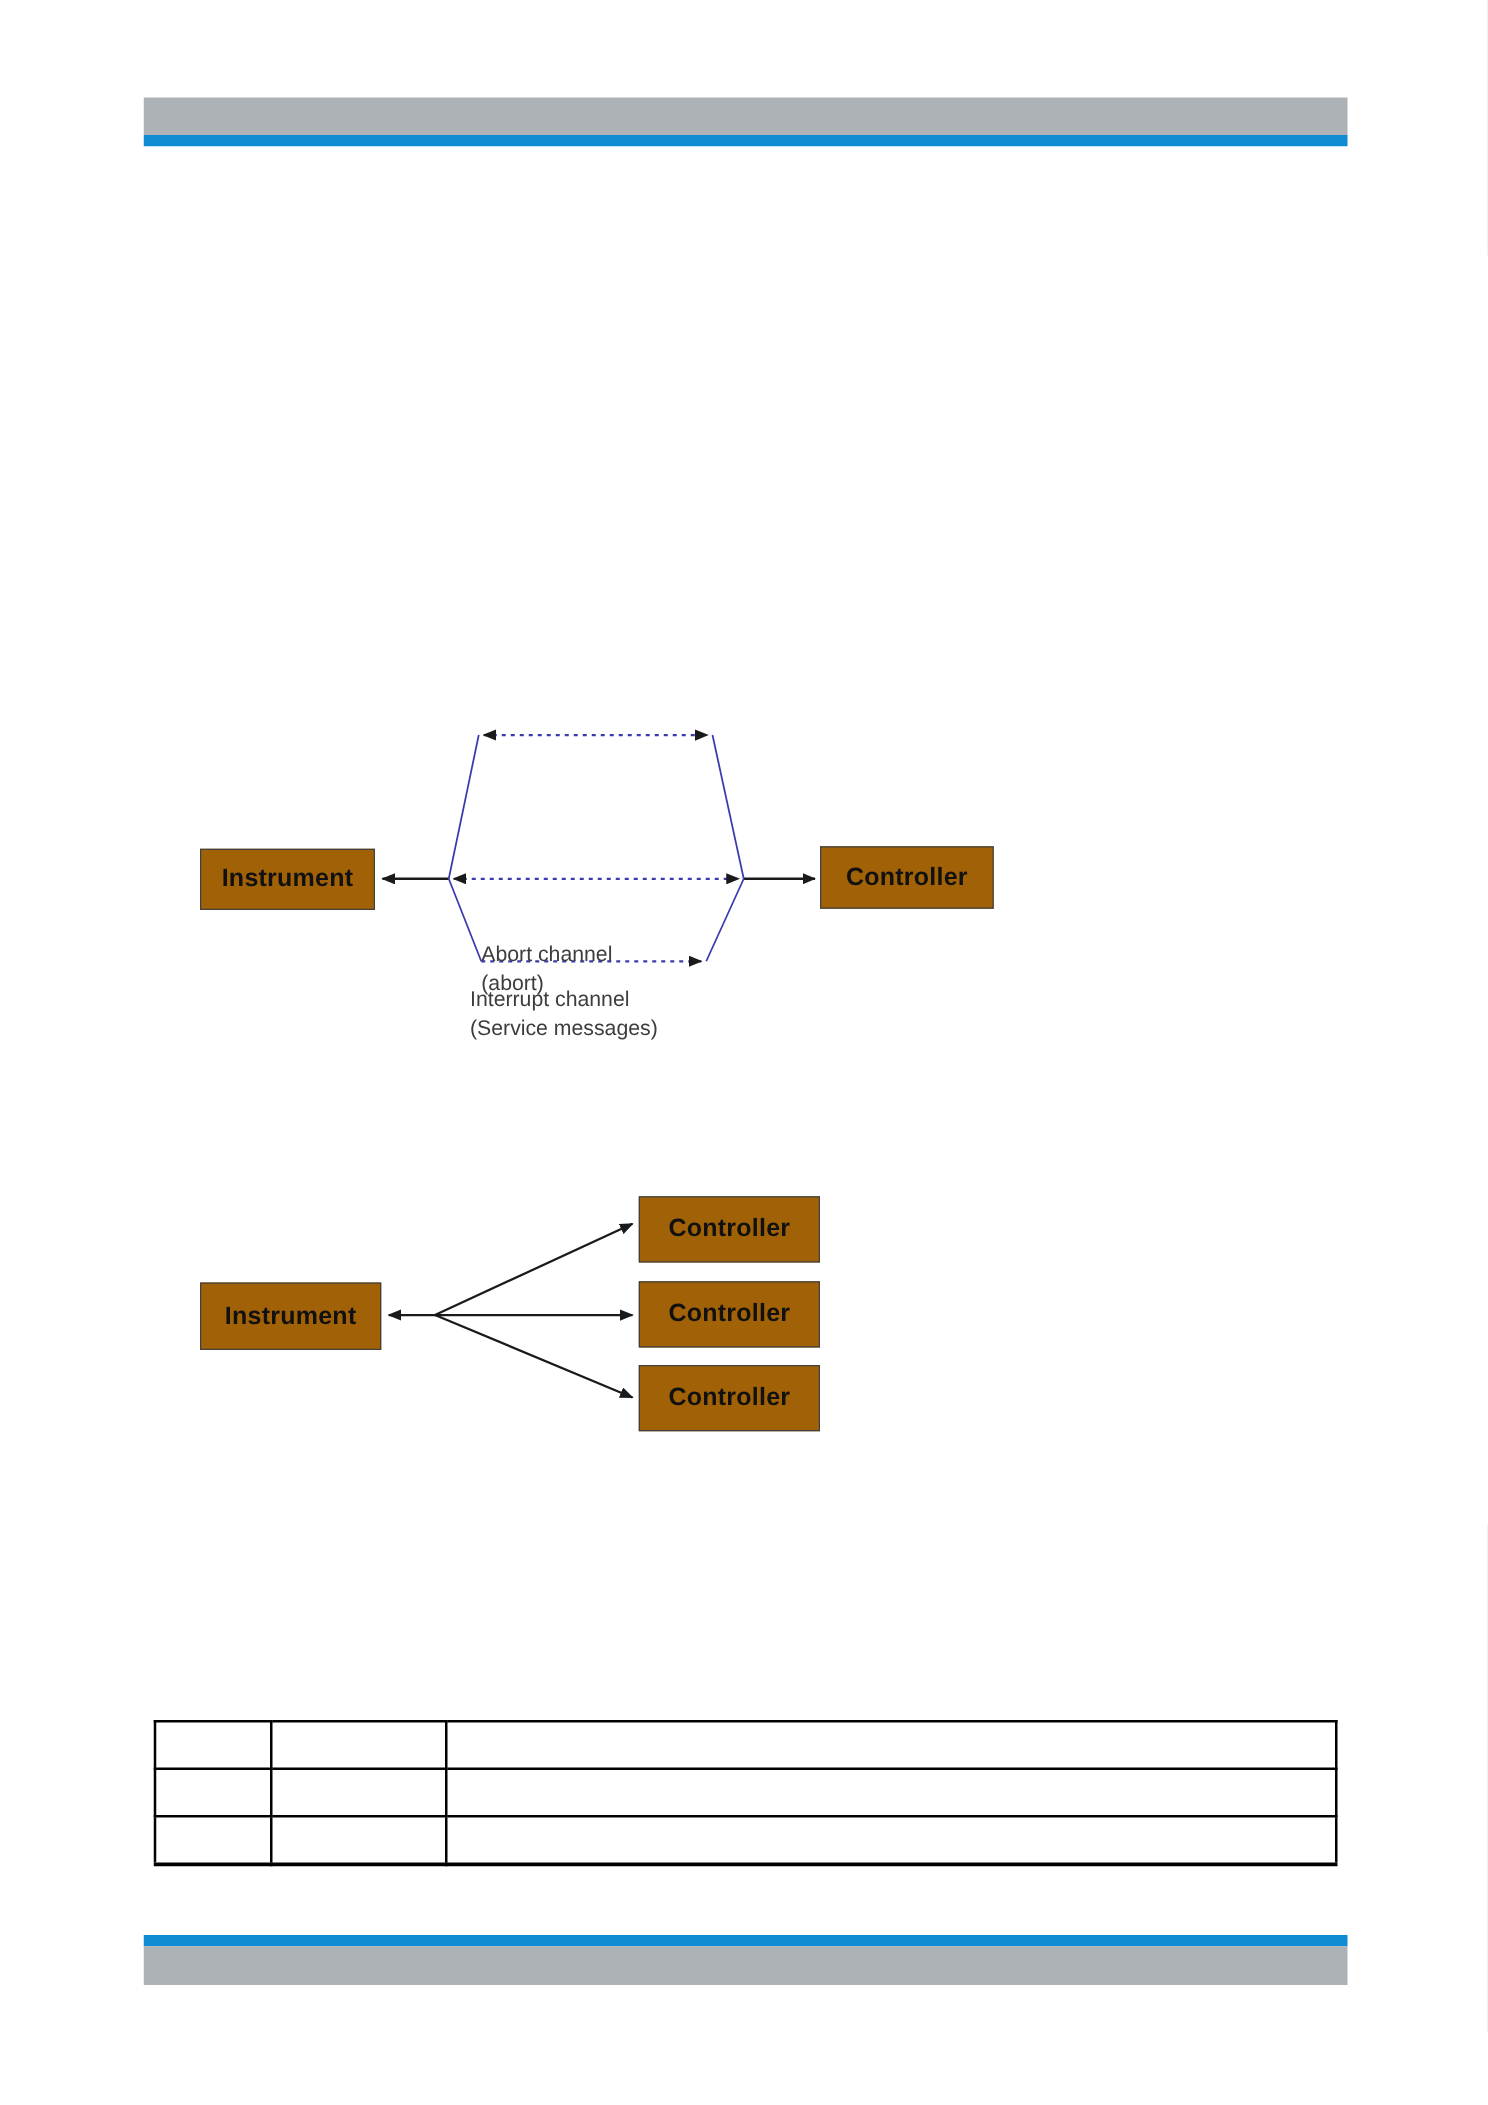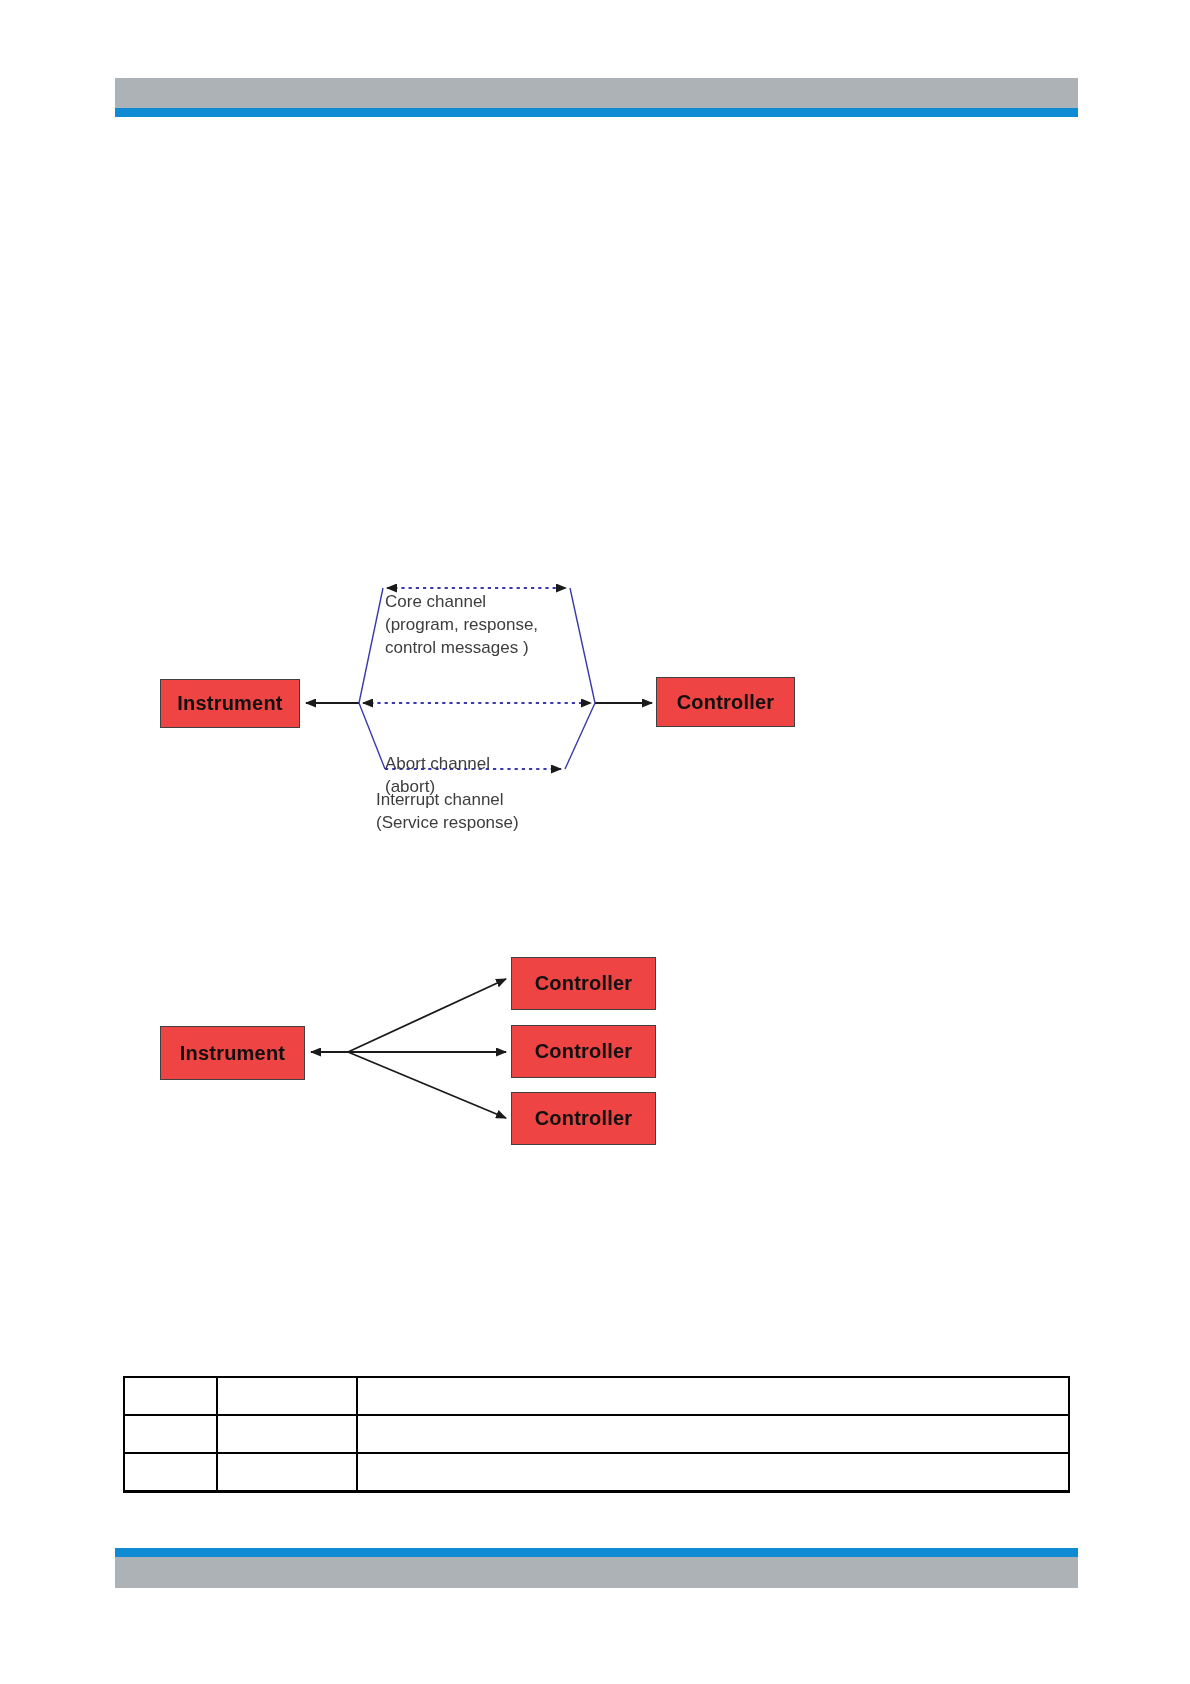--- a/index.html
+++ b/index.html
@@ -18,21 +18,21 @@
   .bar.blue-bottom{top:1548px;height:9px; background:#0f8bd3;}
   .bar.gray-bottom{top:1557px;height:31px;background:#adb2b6;}
 
   
   .fig{position:absolute;}
   .fig1{left:140px;top:540px;width:680px;height:300px;}
   .fig2{left:140px;top:940px;width:560px;height:220px;}
   .fig svg{position:absolute;left:0;top:0;}
   .node{
     position:absolute;
-    background:#ef4444;
+    background:#a16207;
     border:1.5px solid #404040;
     display:flex;align-items:center;justify-content:center;
     font-weight:bold;font-size:20px;color:#111;
     box-sizing:border-box;
     letter-spacing:.2px;
   }
   .fig1 .inst{left:20px;top:139px;width:140px;height:49px;}
   .fig1 .ctrl{left:516px;top:137px;width:139px;height:50px;}
   .fig2 .inst{left:20px;top:86px;width:145px;height:54px;}
   .fig2 .ctrl{left:371px;width:145px;height:53px;}
@@ -97,32 +97,27 @@
       <line x1="245" y1="229" x2="421" y2="229" stroke="#3a3aad" stroke-width="1.8" stroke-dasharray="3.2 4" marker-end="url(#arrow)"></line>
     </svg>
 
     <div class="node inst">
       <span>Instrument</span>
     </div>
     <div class="node ctrl">
       <span>Controller</span>
     </div>
 
-    <div class="chan-label core">
-      <div>Core channel</div>
-      <div>(program, response,</div>
-      <div>control messages )</div>
-    </div>
     <div class="chan-label abort">
       <div>Abort channel</div>
       <div>(abort)</div>
     </div>
     <div class="chan-label interrupt">
       <div>Interrupt channel</div>
-      <div>(Service response)</div>
+      <div>(Service messages)</div>
     </div>
   </div>
 
   <div class="fig fig2">
     <svg width="560" height="220" viewBox="0 0 560 220">
       <defs>
         <marker id="arrow2" markerUnits="userSpaceOnUse" markerWidth="11" markerHeight="9" refX="10" refY="4.5" orient="auto-start-reverse">
           <polygon points="0,0 11,4.5 0,9" fill="#1a1a1a"></polygon>
         </marker>
       </defs>

